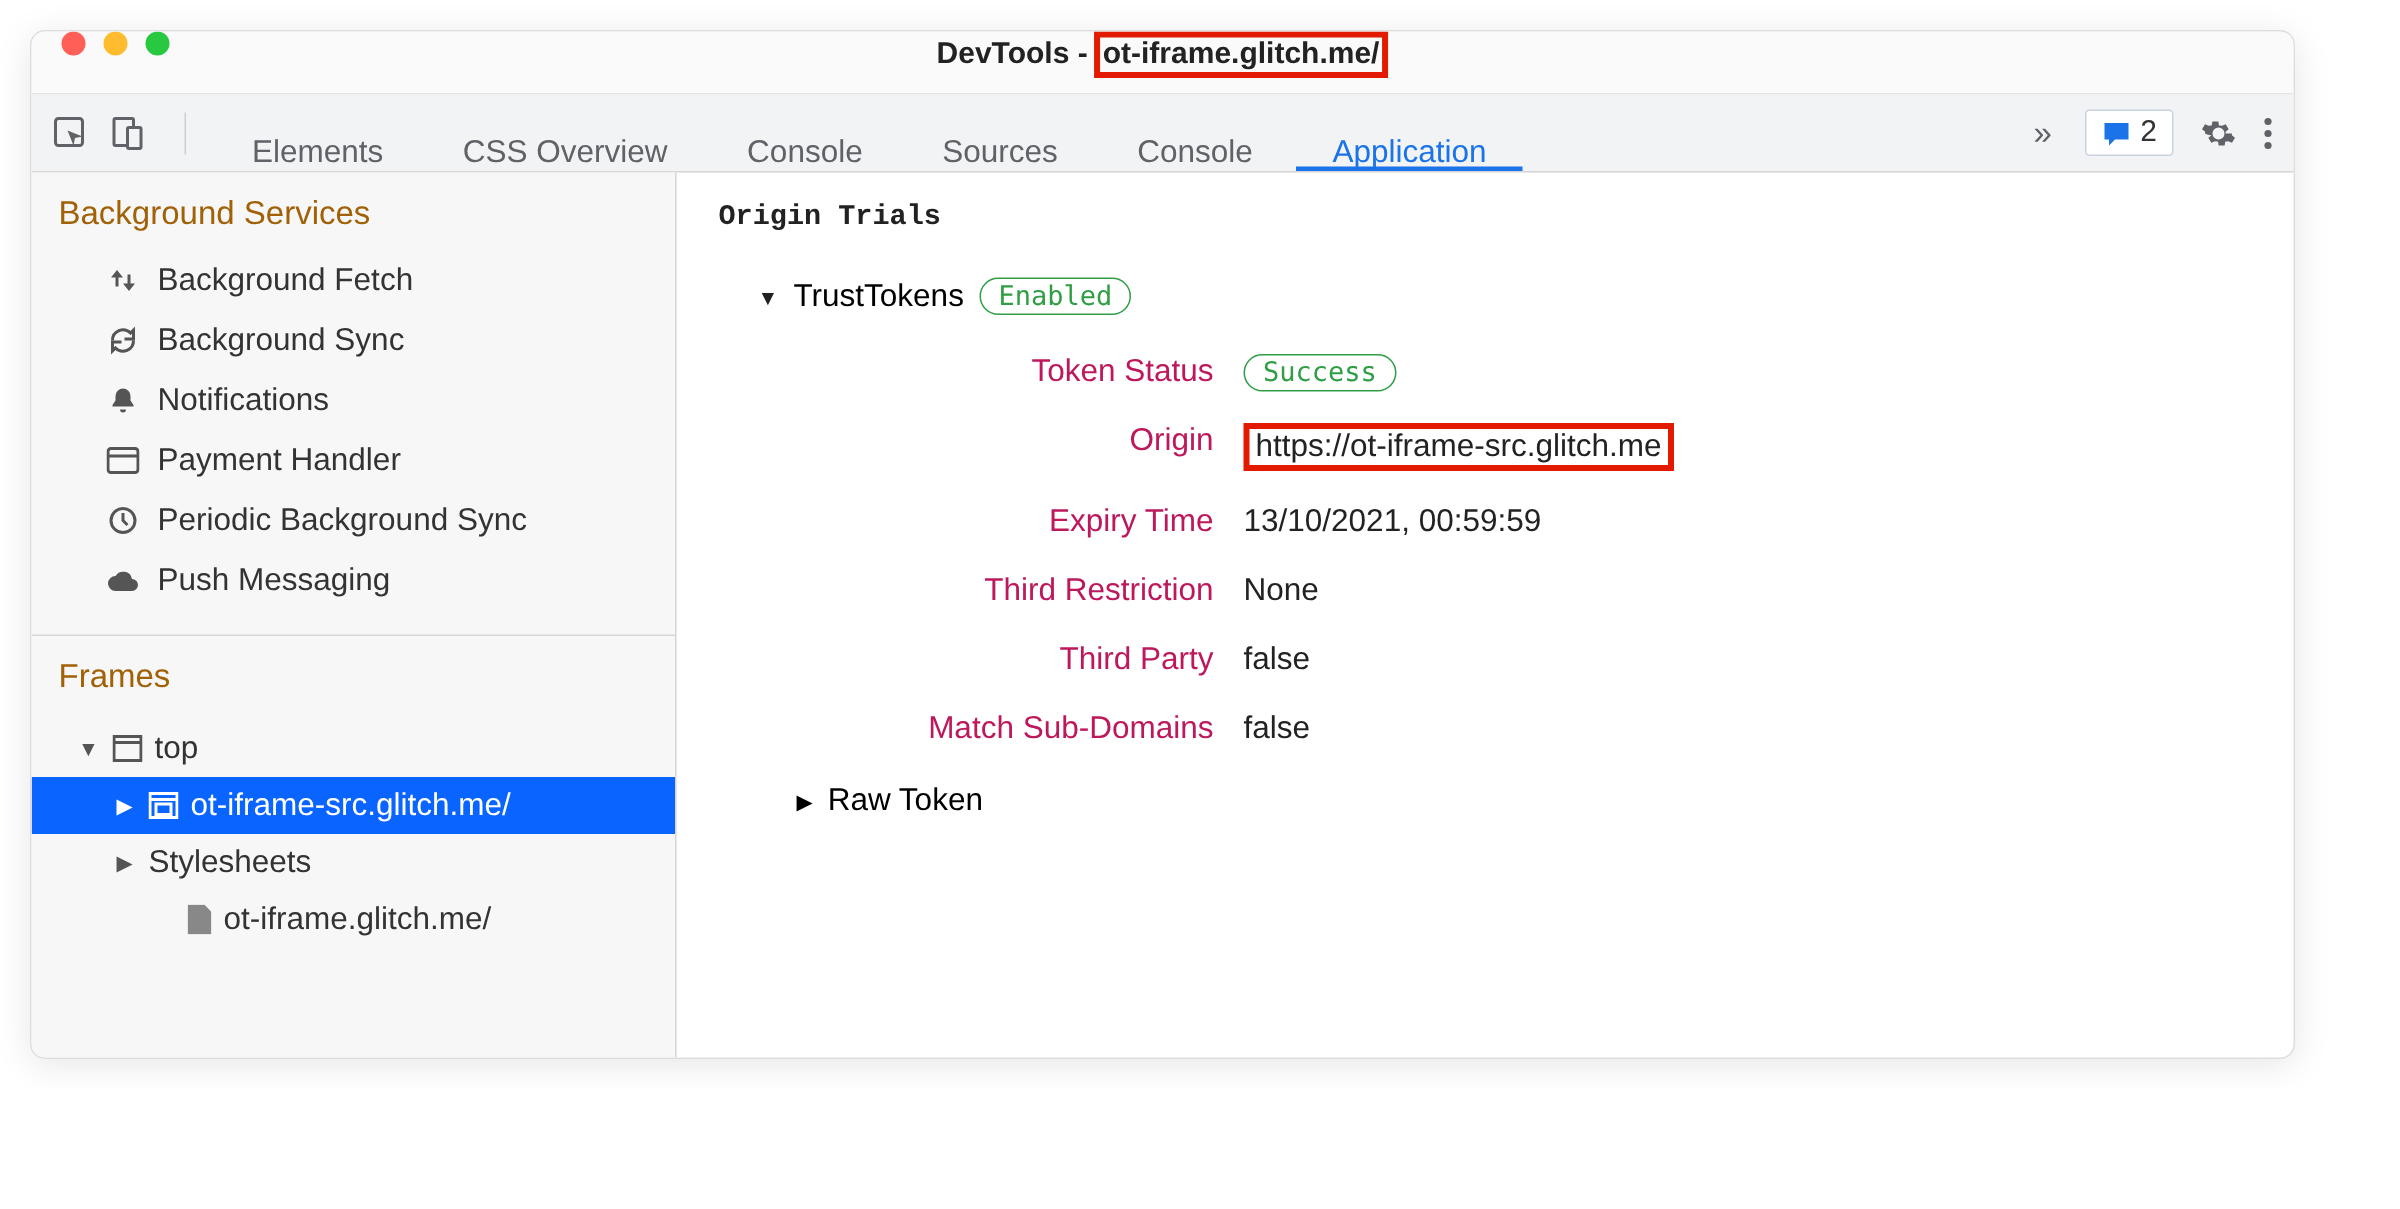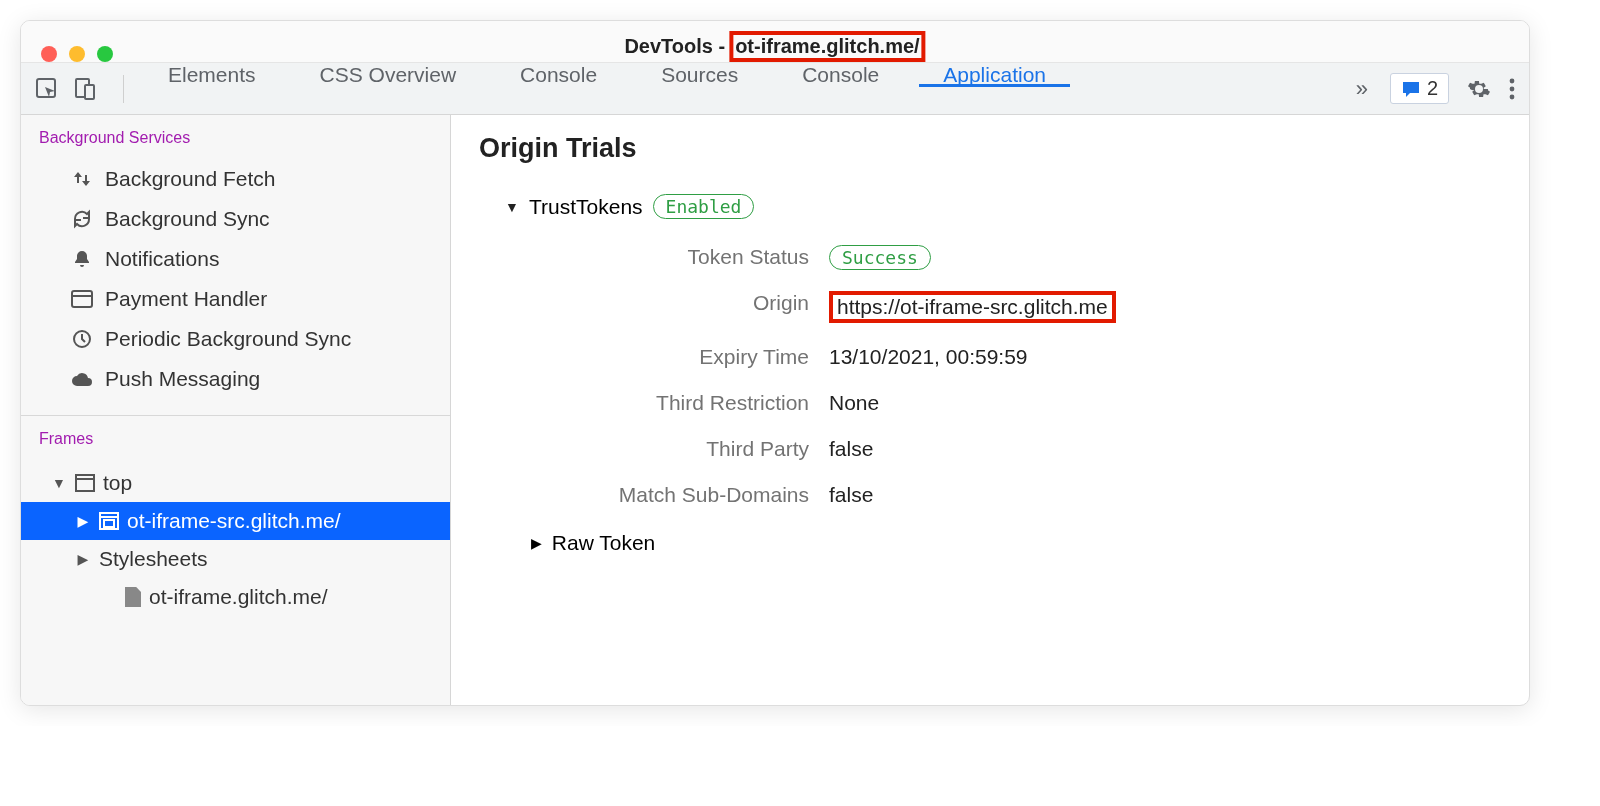--- a/index.html
+++ b/index.html
@@ -14,21 +14,21 @@
     border-radius: 10px;
     overflow: hidden;
     box-shadow: 0 4px 24px rgba(0,0,0,0.10);
     background: #fff;
   }
   .titlebar {
     height: 42px;
     background: #fafafa;
     border-bottom: 1px solid #e5e5e5;
     display: flex;
-    align-items: flex-end;
+    align-items: flex-start;
     position: relative;
   }
   .traffic {
     display: flex;
     gap: 12px;
     padding-left: 20px;
   }
   .light { width: 16px; height: 16px; border-radius: 50%; }
   .light.red { background: #ff5f57; }
   .light.yellow { background: #febc2e; }
@@ -48,21 +48,21 @@
     height: 52px;
     background: #f1f3f4;
     border-bottom: 1px solid #d6d6d6;
     display: flex;
     align-items: center;
     padding: 0 14px;
     gap: 8px;
   }
   .tb-left { display: flex; align-items: center; gap: 14px; }
   .tb-divider { width: 1px; height: 28px; background: #cfcfcf; margin: 0 12px; }
-  .tabs { display: flex; align-items: flex-start; height: 100%; flex: 1; gap: 16px; }
+  .tabs { display: flex; align-items: flex-end; height: 100%; flex: 1; gap: 5px; }
   .tab {
     padding: 0 24px;
     display: flex; align-items: center;
     font-size: 21px; color: #5f6368; cursor: pointer;
     white-space: nowrap;
   }
   .tab.active { color: #1a73e8; box-shadow: inset 0 -3px 0 #1a73e8; }
   .more-tabs { padding: 0 14px; display:flex; align-items:center; font-size:22px; color:#5f6368;}
   .tb-right { display: flex; align-items: center; gap: 18px; margin-left: auto; }
   .issues-badge {
@@ -81,22 +81,22 @@
   }
   .sidebar {
     width: 430px;
     border-right: 1px solid #d6d6d6;
     background: #f7f7f7;
     overflow: auto;
     font-size: 21px;
   }
   .side-section-title {
     padding: 14px 18px 12px 18px;
-    color: #a21caf;
-    font-size: 16px;
+    color: #a16207;
+    font-size: 22px;
   }
   .side-list { padding: 0 0 12px 0; }
   .side-item {
     display: flex; align-items: center; gap: 12px;
     padding: 8px 0 8px 50px;
     color: #333; cursor: default;
   }
   .side-item .icon { width: 22px; display:flex; justify-content:center; color:#555; }
   .side-divider { height: 1px; background: #d8d8d8; margin: 4px 0 0 0; }
   .frames-list { padding: 4px 0 16px 0; }
@@ -111,21 +111,21 @@
     background: #0a64ff; color: #fff;
   }
   .frame-row.selected .disclosure { color:#fff; }
   .frame-row.selected svg { stroke:#fff; fill:none;}
   .frame-icon-box { display:flex; align-items:center;}
   .main {
     flex: 1;
     padding: 18px 28px;
     overflow: auto;
   }
-  .main h2 { font-size: 27px; font-weight: 700; margin-bottom: 30px; color:#222;}
+  .main h2 { font-size: 19px; font-weight: 700; margin-bottom: 30px; color:#222;font-family:Liberation Mono, monospace;}
   .trial-header {
     display: flex; align-items: center; gap: 10px;
     font-size: 21px; margin-left: 26px; margin-bottom: 26px;
   }
   .trial-header .disclosure { font-size: 14px; color:#222; width:14px; }
   .pill {
     border: 1.5px solid #2f9e44;
     color: #2f9e44;
     border-radius: 14px;
     padding: 1px 12px;
@@ -133,21 +133,21 @@
     font-size: 18px;
   }
   .kv {
     display: grid;
     grid-template-columns: 330px 1fr;
     row-gap: 22px;
     column-gap: 20px;
     margin-left: 0;
     font-size: 21px;
   }
-  .kv .k { text-align: right; color:#737373; }
+  .kv .k { text-align: right; color:#be185d; }
   .kv .v { color:#222; }
   .v .pill { margin-left: 0; margin-top: 44px; }
   .v.highlight {
     border: 4px solid #e21a00;
     display: inline-block;
     padding: 0px 4px;
   }
   .raw-token {
     display:flex; align-items:center; gap:10px;
     margin-top: 24px; margin-left: 52px;

